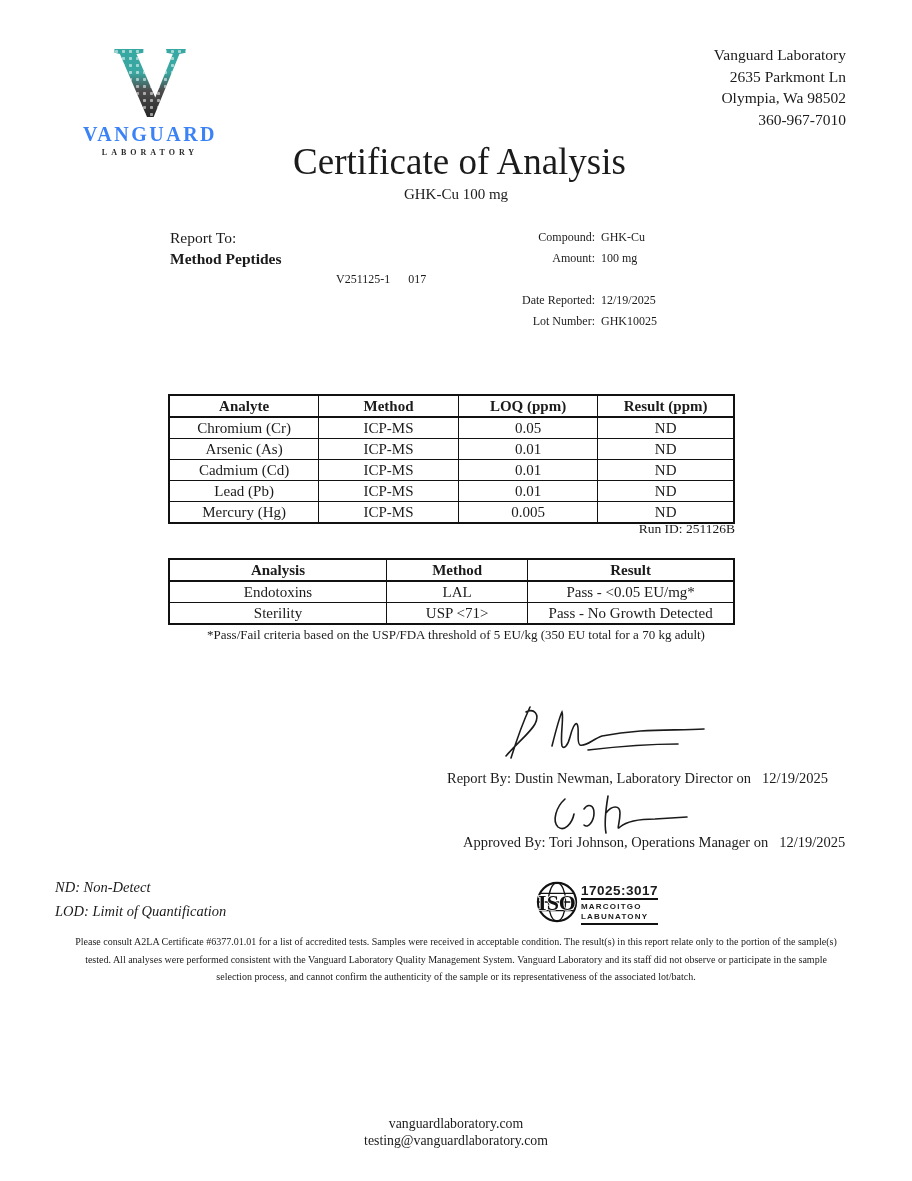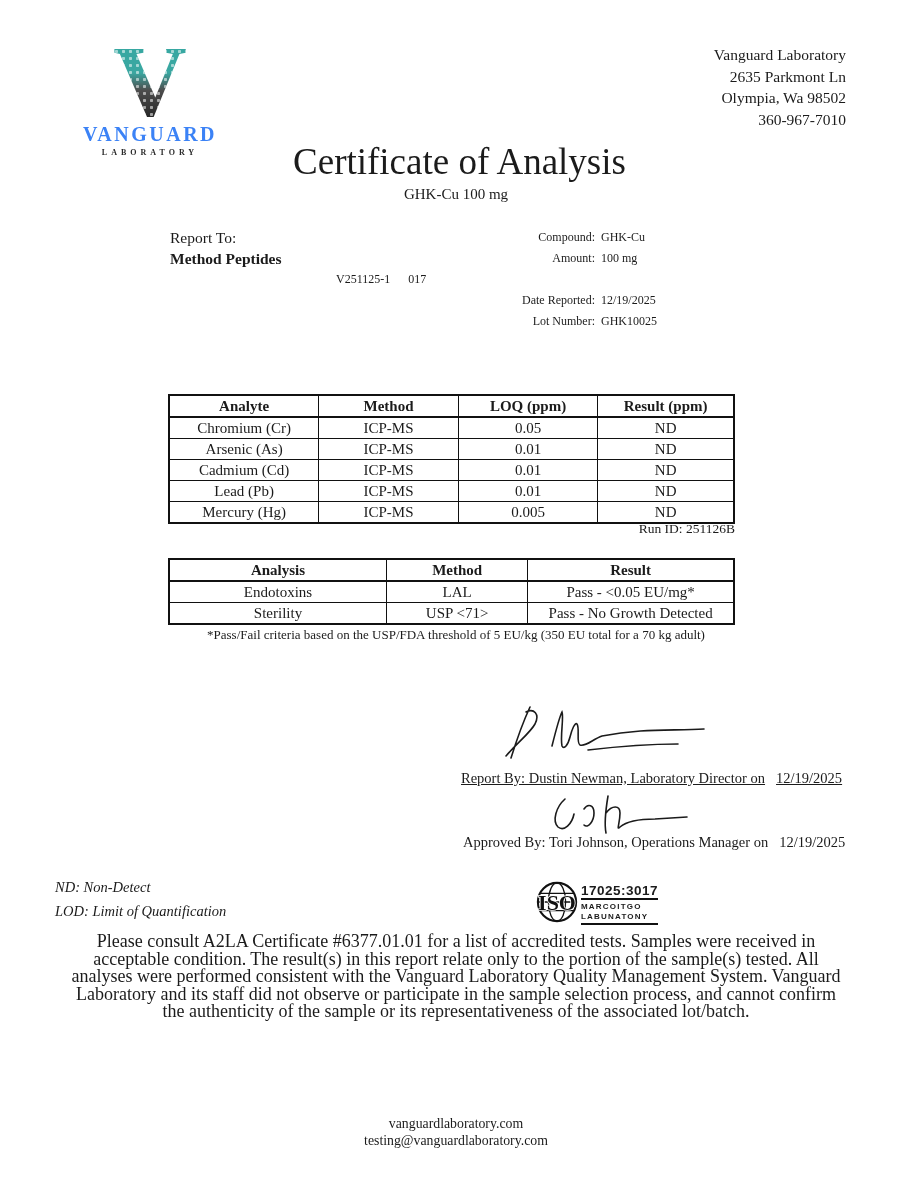--- a/index.html
+++ b/index.html
@@ -44,33 +44,33 @@
   .metals { top:394px; }
   .bio    { top:558px; }
   .run-id { position:absolute; left:168px; top:521px; width:567px; text-align:right; font-size:13.5px; }
   .footnote { position:absolute; left:0; right:0; top:627px; text-align:center; font-size:13px; }
 
   
   .sig-img  { position:absolute; }
   .sig1 { left:492px; top:700px; }
   .sig2 { left:545px; top:791px; }
   .sig-line { position:absolute; font-size:14.5px; white-space:nowrap; }
-  .sigline1 { left:461px; top:770px;text-decoration:underline; }
+  .sigline1 { left:447px; top:770px; }
   .sigline2 { left:463px; top:834px; }
   .sig-date { margin-left:11px; }
   .sig-img svg path { fill:none; stroke:#1b1b1b; stroke-width:1.6; stroke-linecap:round; }
 
   
   .definitions { position:absolute; left:55px; top:875px; font-style:italic; font-size:14.5px; line-height:24px; }
   .iso { position:absolute; left:536px; top:881px; display:flex; align-items:center; }
   .iso-text { margin-left:3px; font-family:"Liberation Sans", sans-serif; }
   .iso-std  { font-weight:bold; font-size:13.5px; letter-spacing:0.5px; border-bottom:2px solid #111; line-height:15px; }
   .iso-l2   { font-weight:bold; font-size:8px; letter-spacing:1.2px; line-height:10px; margin-top:2px; }
   .iso-l3   { font-weight:bold; font-size:8px; letter-spacing:1.2px; line-height:10px; border-bottom:2px solid #111; padding-bottom:1px; }
-  .disclaimer { position:absolute; left:71px; top:933px; width:770px; text-align:center; font-size:18px; line-height:17.5px; }
+  .disclaimer { position:absolute; left:71px; top:933px; width:770px; text-align:center; font-size:10px; line-height:17.5px; }
   .site-footer { position:absolute; left:0; right:0; top:1115px; text-align:center; font-size:13.8px; line-height:17px; }
 </style>
 </head>
 <body>
 
 <div class="page">
 
   <div class="logo">
     <div class="logo-v">V</div>
     <div class="logo-name">VANGUARD</div>

